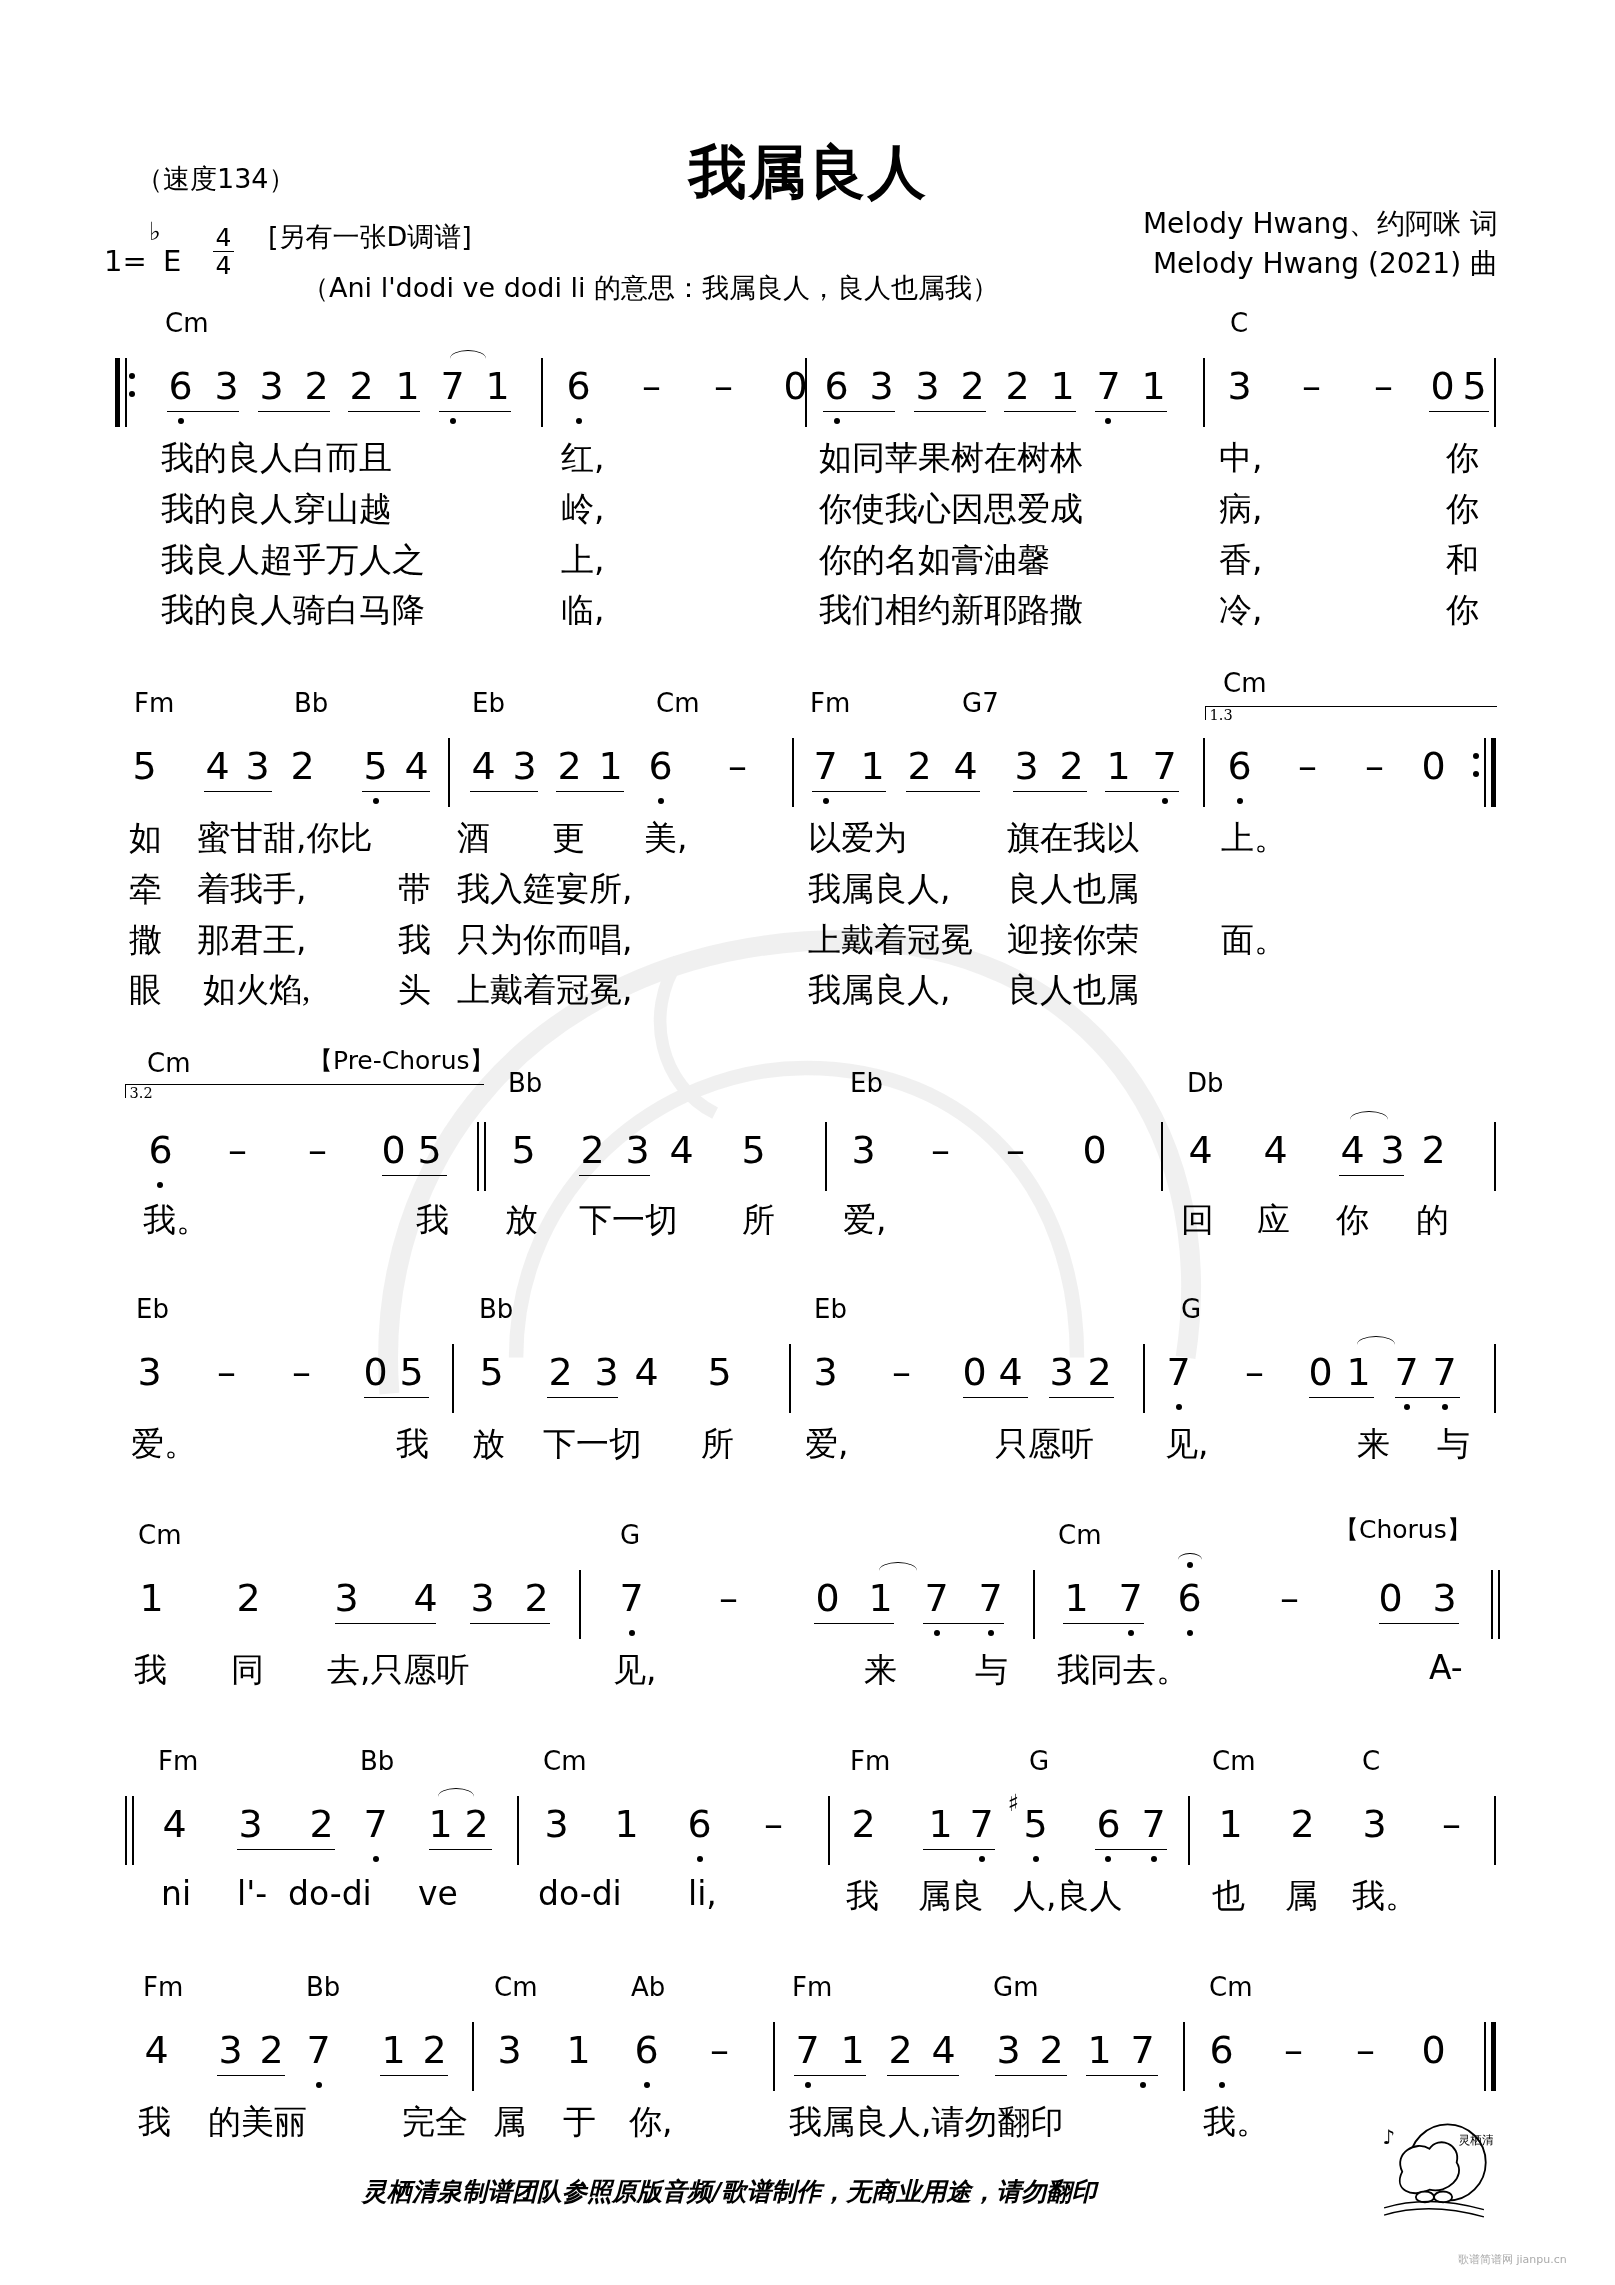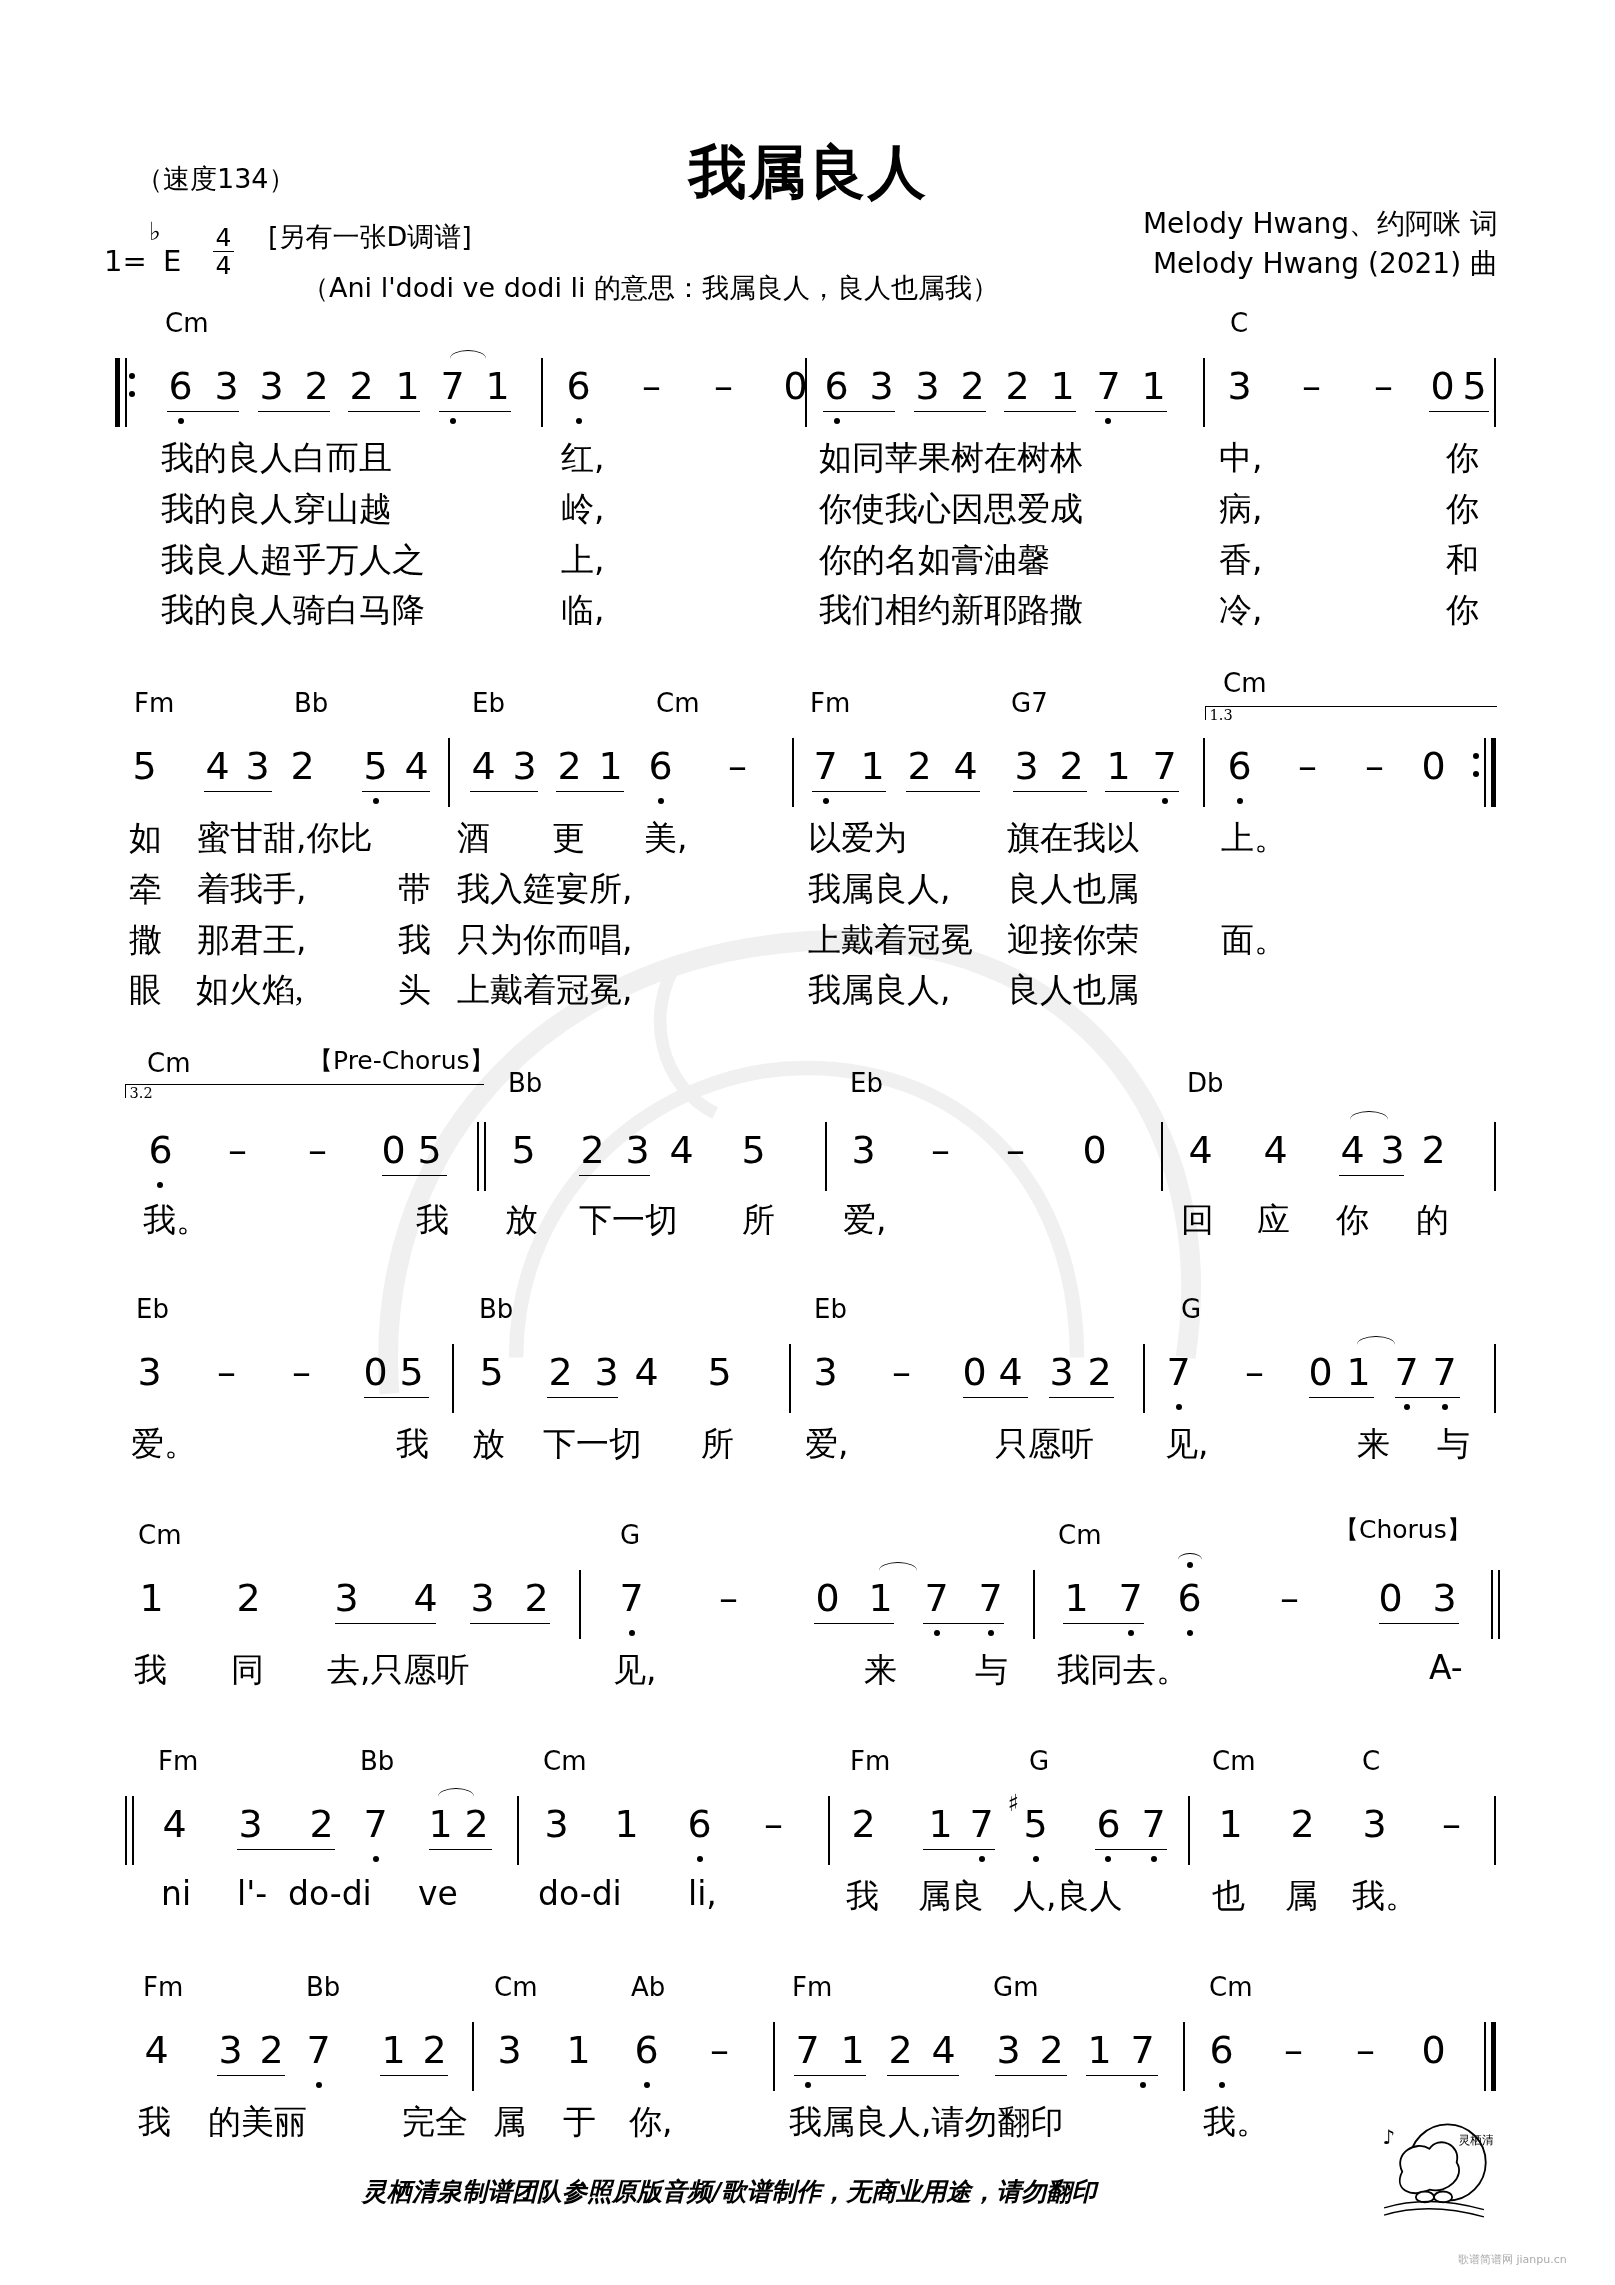--- a/index.html
+++ b/index.html
@@ -143,21 +143,21 @@
   <div class="ly" style="left:1219px;top:280px;">冷,</div>
   <div class="ly" style="left:1446px;top:280px;">你</div>
 </div>
 
 <div class="row" style="top:688px;">
   <div class="chord" style="left:134px;top:0;">Fm</div>
   <div class="chord" style="left:294px;top:0;">Bb</div>
   <div class="chord" style="left:472px;top:0;">Eb</div>
   <div class="chord" style="left:656px;top:0;">Cm</div>
   <div class="chord" style="left:810px;top:0;">Fm</div>
-  <div class="chord" style="left:1011px;top:0;">G7</div>
+  <div class="chord" style="left:962px;top:0;">G7</div>
   <div class="chord" style="left:1223px;top:-20px;">Cm</div>
   <div class="volta" style="left:1205px;top:18px;width:291px;">
       <span>1.3</span>
     </div>
 
   <div class="n" style="left:131px;top:56px;">5</div>
   <div class="n" style="left:204px;top:56px;">4</div>
   <div class="n" style="left:244px;top:56px;">3</div>
   <div class="ul" style="left:204px;top:103px;width:68px;"></div>
   <div class="n" style="left:289px;top:56px;">2</div>
@@ -222,21 +222,21 @@
 
   <div class="ly" style="left:129px;top:230px;">撒</div>
   <div class="ly" style="left:197px;top:230px;">那君王,</div>
   <div class="ly" style="left:398px;top:230px;">我</div>
   <div class="ly" style="left:457px;top:230px;">只为你而唱,</div>
   <div class="ly" style="left:808px;top:230px;">上戴着冠冕</div>
   <div class="ly" style="left:1007px;top:230px;">迎接你荣</div>
   <div class="ly" style="left:1221px;top:230px;">面。</div>
 
   <div class="ly" style="left:129px;top:280px;">眼</div>
-  <div class="ly" style="left:196px;top:280px;font-family:Liberation Serif, serif;">如火焰,</div>
+  <div class="ly" style="left:203px;top:280px;font-family:Liberation Serif, serif;">如火焰,</div>
   <div class="ly" style="left:398px;top:280px;">头</div>
   <div class="ly" style="left:457px;top:280px;">上戴着冠冕,</div>
   <div class="ly" style="left:808px;top:280px;">我属良人,</div>
   <div class="ly" style="left:1007px;top:280px;">良人也属</div>
 </div>
 
 <div class="row" style="top:1048px;">
   <div class="chord" style="left:147px;top:0;">Cm</div>
   <div class="section" style="left:308px;top:-3.6px;">【Pre-Chorus】</div>
   <div class="volta" style="left:125px;top:36px;width:358px;">

